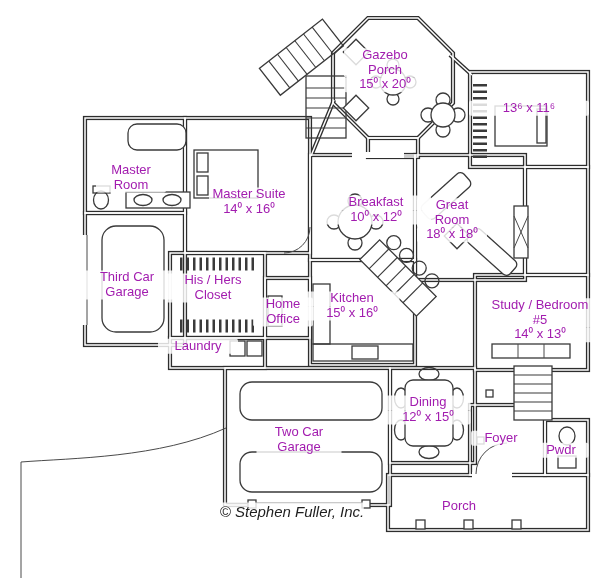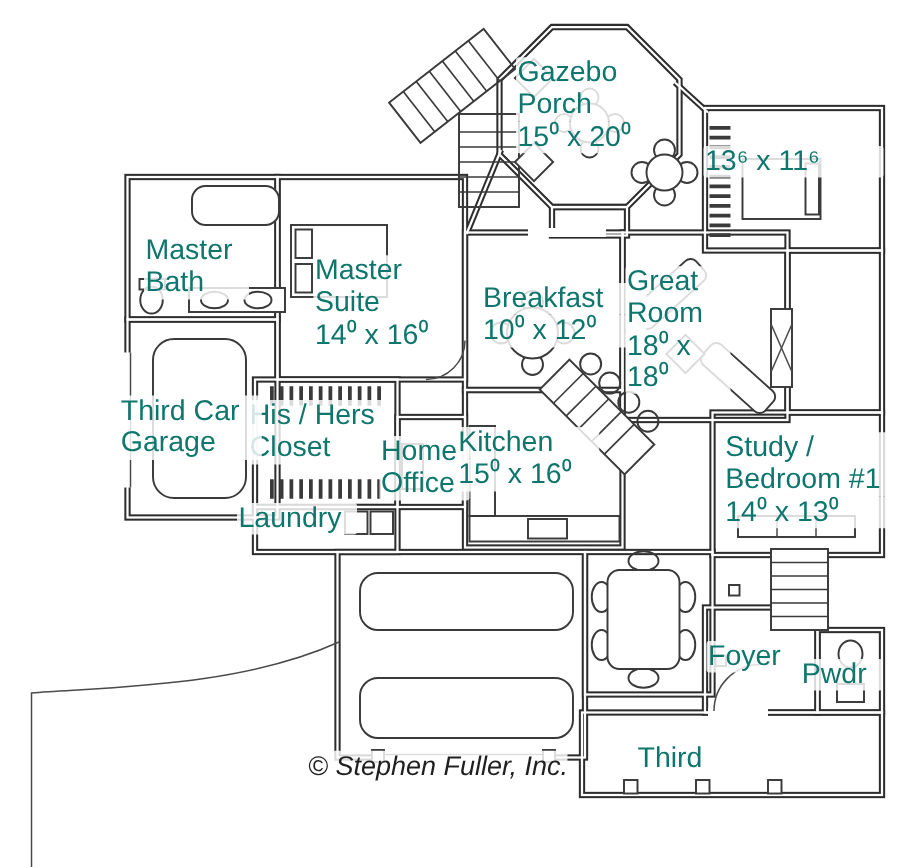--- a/index.html
+++ b/index.html
@@ -1,25 +1,25 @@
 <!DOCTYPE html>
 <html><head>
 <meta charset="utf-8">
 <style>
   html,body{margin:0;padding:0;background:#fff;}
   .stage{position:relative;width:600px;height:578px;background:#fff;overflow:hidden;
          font-family:"Liberation Sans",sans-serif;}
   .stage svg{position:absolute;left:0;top:0;}
-  .room-label{position:absolute;transform:translate(-50%,-50%);
-              font-size:19px;line-height:1.12;color:#0f766e;z-index:5;}
+  .room-label{position:absolute;transform:translate(-50%,-50%);text-align:center;
+              font-size:13px;line-height:1.12;color:#a21caf;z-index:5;}
   .room-label .name,.room-label .dims{display:block;background:rgba(255,255,255,.82);
               border-radius:2px;padding:0 1px;}
   .room-label span:empty{display:none;}
   .copyright{position:absolute;transform:translate(-50%,-50%);font-style:italic;
-             font-size:18px;color:#1f1f1f;z-index:5;background:rgba(255,255,255,.82);}
+             font-size:15px;color:#1f1f1f;z-index:5;background:rgba(255,255,255,.82);}
   
   .wo{fill:none;stroke:#2d2d2d;stroke-width:4.2;}
   .wi{fill:none;stroke:#ffffff;stroke-width:1.5;}
   .fn{fill:none;stroke:#3a3a3a;stroke-width:1.3;}
   .fnw{fill:#ffffff;stroke:#3a3a3a;stroke-width:1.3;}
   .hz{stroke:#3a3a3a;}
   .thin{fill:none;stroke:#4a4a4a;stroke-width:1;}
   .gap{stroke:#ffffff;stroke-width:6;fill:none;}
 </style>
 </head>
@@ -261,21 +261,21 @@
 </svg>
 
   <div class="room-label" style="left:385px;top:70px;width:82px">
       <span class="name">Gazebo Porch</span>
       <span class="dims">15⁰ x 20⁰</span>
     </div>
   <div class="room-label" style="left:529px;top:108px;width:120px">
       <span class="dims">13⁶ x 11⁶</span>
     </div>
   <div class="room-label" style="left:131px;top:178px;width:70px">
-      <span class="name">Master Bath</span>
+      <span class="name">Master Room</span>
     </div>
   <div class="room-label" style="left:249px;top:202px;width:80px">
       <span class="name">Master Suite</span>
       <span class="dims">14⁰ x 16⁰</span>
     </div>
   <div class="room-label" style="left:376px;top:210px;width:110px">
       <span class="name">Breakfast</span>
       <span class="dims">10⁰ x 12⁰</span>
     </div>
   <div class="room-label" style="left:452px;top:220px;width:70px">
@@ -289,30 +289,37 @@
       <span class="name">Third Car Garage</span>
     </div>
   <div class="room-label" style="left:283px;top:312px;width:60px">
       <span class="name">Home Office</span>
     </div>
   <div class="room-label" style="left:352px;top:306px;width:95px">
       <span class="name">Kitchen</span>
       <span class="dims">15⁰ x 16⁰</span>
     </div>
   <div class="room-label" style="left:540px;top:320px;width:115px">
-      <span class="name">Study / Bedroom #1</span>
+      <span class="name">Study / Bedroom #5</span>
       <span class="dims">14⁰ x 13⁰</span>
     </div>
   <div class="room-label" style="left:198px;top:346px;width:80px">
       <span class="name">Laundry</span>
     </div>
+  <div class="room-label" style="left:428px;top:410px;width:85px">
+      <span class="name">Dining</span>
+      <span class="dims">12⁰ x 15⁰</span>
+    </div>
+  <div class="room-label" style="left:299px;top:440px;width:85px">
+      <span class="name">Two Car Garage</span>
+    </div>
   <div class="room-label" style="left:501px;top:438px;width:60px">
       <span class="name">Foyer</span>
     </div>
   <div class="room-label" style="left:561px;top:450px;width:55px">
       <span class="name">Pwdr</span>
     </div>
   <div class="room-label" style="left:459px;top:506px;width:70px">
-      <span class="name">Third</span>
+      <span class="name">Porch</span>
     </div>
 
   <div class="copyright" style="left:292px;top:511px">© Stephen Fuller, Inc.</div>
 </div>
 
 </body></html>

